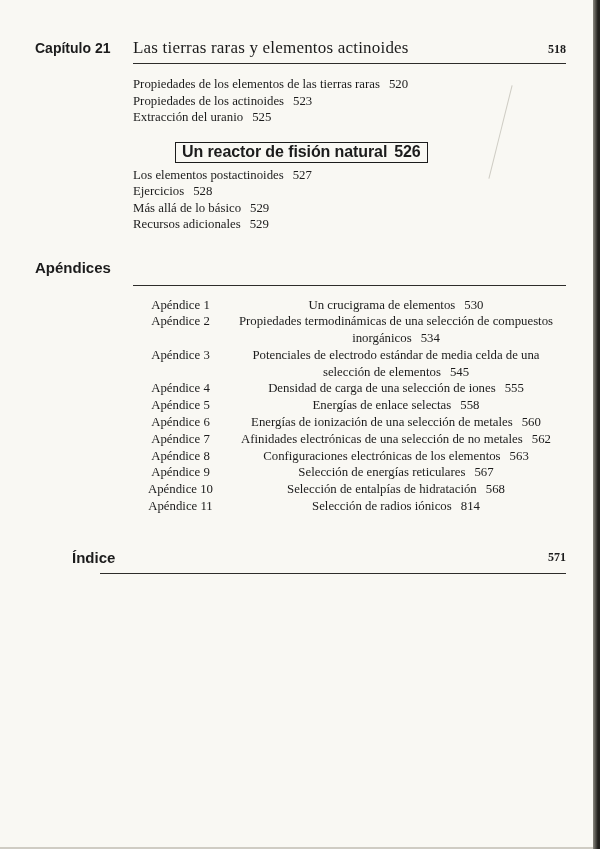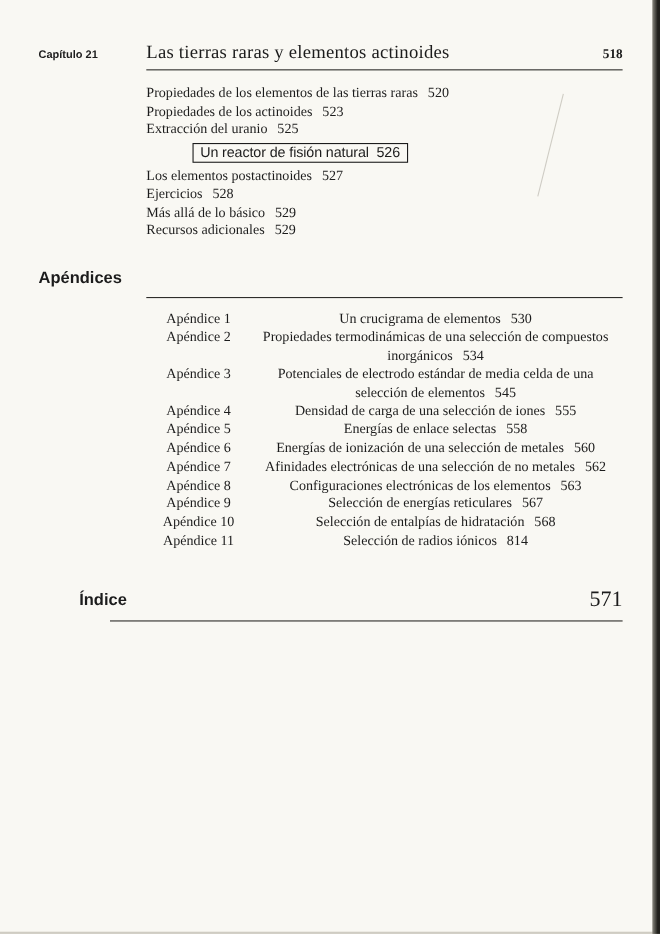--- a/index.html
+++ b/index.html
@@ -11,41 +11,41 @@
     color:#1c1c1c;
     overflow:hidden;
     box-sizing:border-box;
   }
   .content{padding:38px 34px 0 35px;}
 
   
   .chapter-header{display:flex;align-items:baseline;}
   .chapter-label{
     font-family:"Liberation Sans",sans-serif;
-    font-weight:bold;font-size:10px;
+    font-weight:bold;font-size:14px;
     width:98px;flex:none;
   }
   .chapter-title{font-size:17px;font-weight:normal;letter-spacing:0.2px;}
   .chapter-page{margin-left:auto;font-size:12px;font-weight:bold;}
 
   .rule{border:none;border-top:1.6px solid #2e2d2a;height:0;margin:0;}
   .rule-chapter{margin:5px 0 0 98px;}
 
   
   .toc-entries{margin:12px 0 0 98px;}
   .toc-row{font-size:12.8px;line-height:16.5px;}
   .entry-page{margin-left:9px;}
 
   .boxed-row{margin:4px 0 4px 42px;line-height:normal;}
   .feature-box{
     display:inline-block;
     border:1.6px solid #1c1c1c;
     padding:0 6px 1px 6px;
     font-family:"Liberation Sans",sans-serif;
-    font-weight:normal;font-size:13px;letter-spacing:-0.1px;
+    font-weight:bold;font-size:16px;letter-spacing:-0.1px;margin-top:12px;
   }
   .feature-page{margin-left:7px;}
 
   
   .section-heading{
     font-family:"Liberation Sans",sans-serif;
     font-weight:bold;font-size:15px;
     margin-top:26px;
   }
   .rule-appendices{margin:9px 0 0 98px;}
@@ -53,21 +53,21 @@
   .appx-row{display:flex;font-size:12.8px;line-height:16.8px;}
   .appx-label{flex:none;width:95px;}
   .appx-title{flex:1;padding-right:2px;}
 
   
   .index-row{display:flex;align-items:center;margin:34px 0 0 37px;}
   .index-heading{
     font-family:"Liberation Sans",sans-serif;
     font-weight:bold;font-size:15px;
   }
-  .index-page{margin-left:auto;font-size:20px;font-weight:normal;}
+  .index-page{margin-left:auto;font-size:12px;font-weight:bold;}
   .rule-index{margin:7px 0 0 65px;}
 
   
   .scan-edge-right{
     position:absolute;right:0;top:0;width:7px;height:849px;
     background:linear-gradient(to right,#8a887f,#201f1b 70%);
   }
   .scan-edge-bottom{
     position:absolute;left:0;bottom:0;width:600px;height:2px;
     background:#cfccc3;

